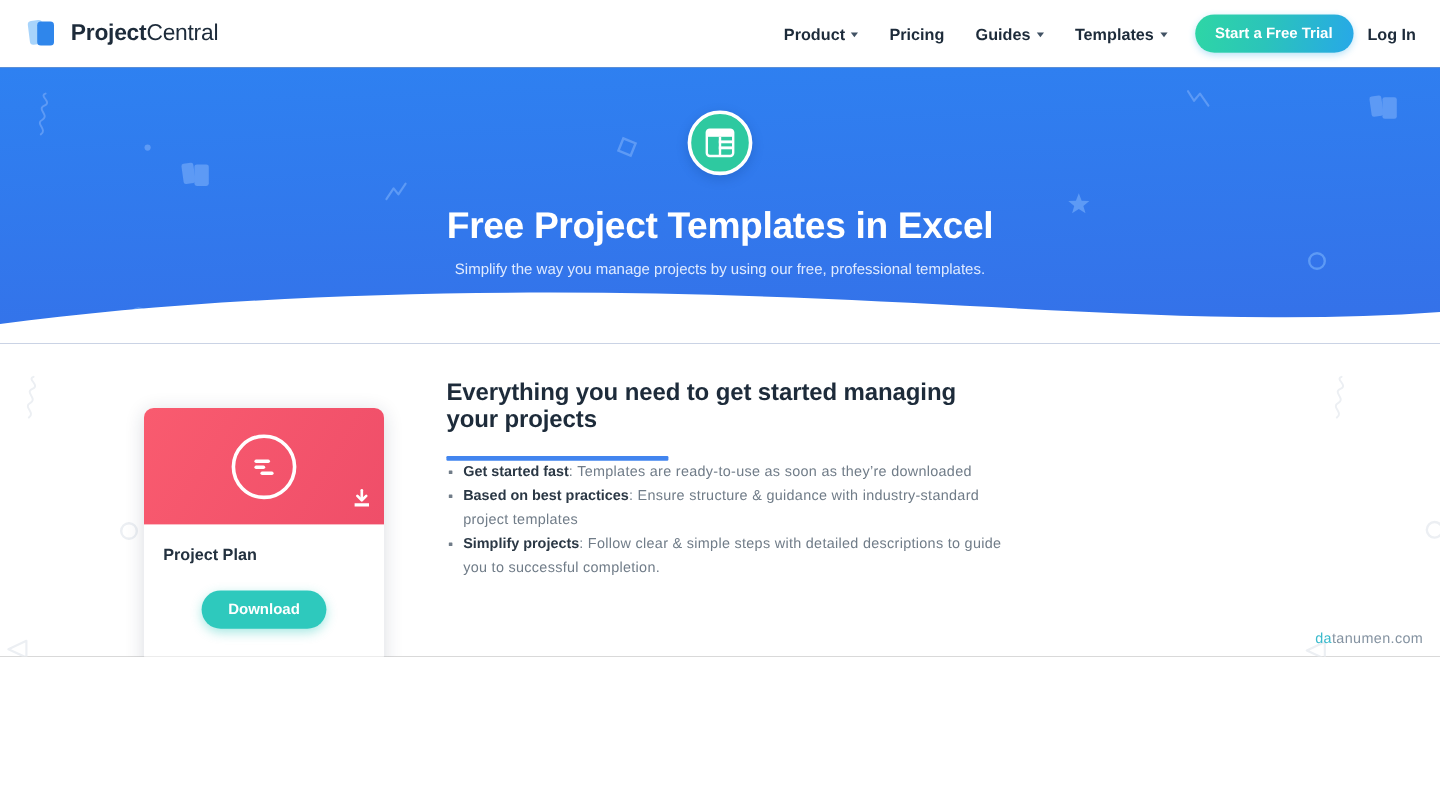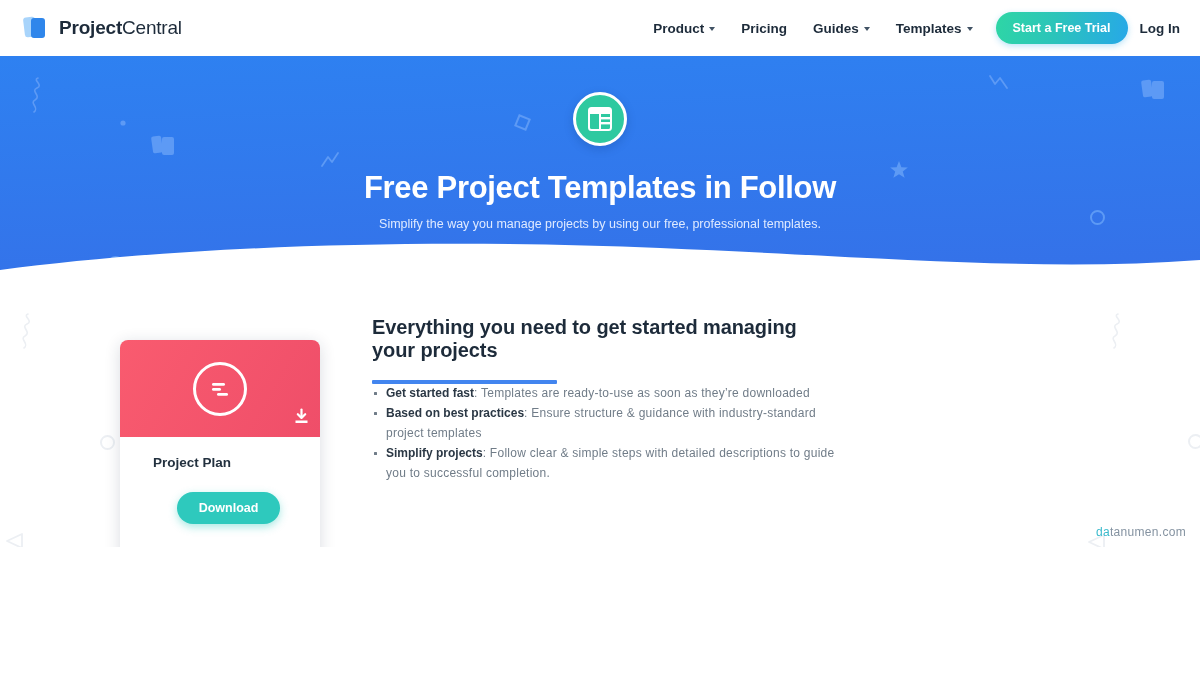--- a/index.html
+++ b/index.html
@@ -97,21 +97,21 @@
   .tpl-card-top {
     position:relative; height:97px; width:100%;
     display:flex; align-items:center; justify-content:center;
     background: linear-gradient(120deg, #f95b6f 0%, #ef4e69 100%);
   }
   .tpl-icon-ring {
     width:54px; height:54px; border-radius:50%;
     border:3px solid #ffffff; display:flex; align-items:center; justify-content:center;
   }
   .dl-badge { position:absolute; right:10px; bottom:8px; }
-  .tpl-card-body { padding: 18px 16px 0 33px; text-align:left; }
+  .tpl-card-body { padding: 18px 16px 0 16px; text-align:left; }
   .tpl-name { font-size:13.5px; font-weight:700; color:#23313f; }
   .tpl-desc { margin-top:9px; font-size:11px; line-height:1.42; color:#5d6a77; }
   .dl-btn {
     display:block; margin: 22px auto 0 auto;
     background:#2ec9bd; color:#ffffff; border:none;
     font-size:12.5px; font-weight:700; padding: 9px 22px;
     border-radius:999px; cursor:pointer;
     box-shadow: 0 3px 9px rgba(46,201,189,0.42);
   }
 
@@ -222,21 +222,21 @@
     <div class="hero-inner">
       <div class="hero-badge">
         <svg width="28" height="28" viewBox="0 0 28 28">
           <rect x="3" y="3" width="22" height="22" rx="2.5" fill="none" stroke="#ffffff" stroke-width="2"></rect>
           <rect x="3" y="3" width="22" height="6" fill="#ffffff"></rect>
           <rect x="13" y="12" width="12" height="2.4" fill="#ffffff"></rect>
           <rect x="13" y="17" width="12" height="2.4" fill="#ffffff"></rect>
           <rect x="13" y="9" width="2" height="16" fill="#ffffff"></rect>
         </svg>
       </div>
-      <div class="hero-title">Free Project Templates in Follow</div>
+      <div class="hero-title">Free Project Templates in Excel</div>
       <div class="hero-sub">Simplify the way you manage projects by using our free, professional templates.</div>
     </div>
 
     <svg class="hero-wave" viewBox="0 0 1200 46" preserveAspectRatio="none">
       <path d="M0 46 L0 28 C180 4, 420 -4, 660 6 C880 15, 1040 30, 1200 18 L1200 46 Z" fill="#ffffff"></path>
     </svg>
   </div>
 
   <div class="main">
     <div class="content">

